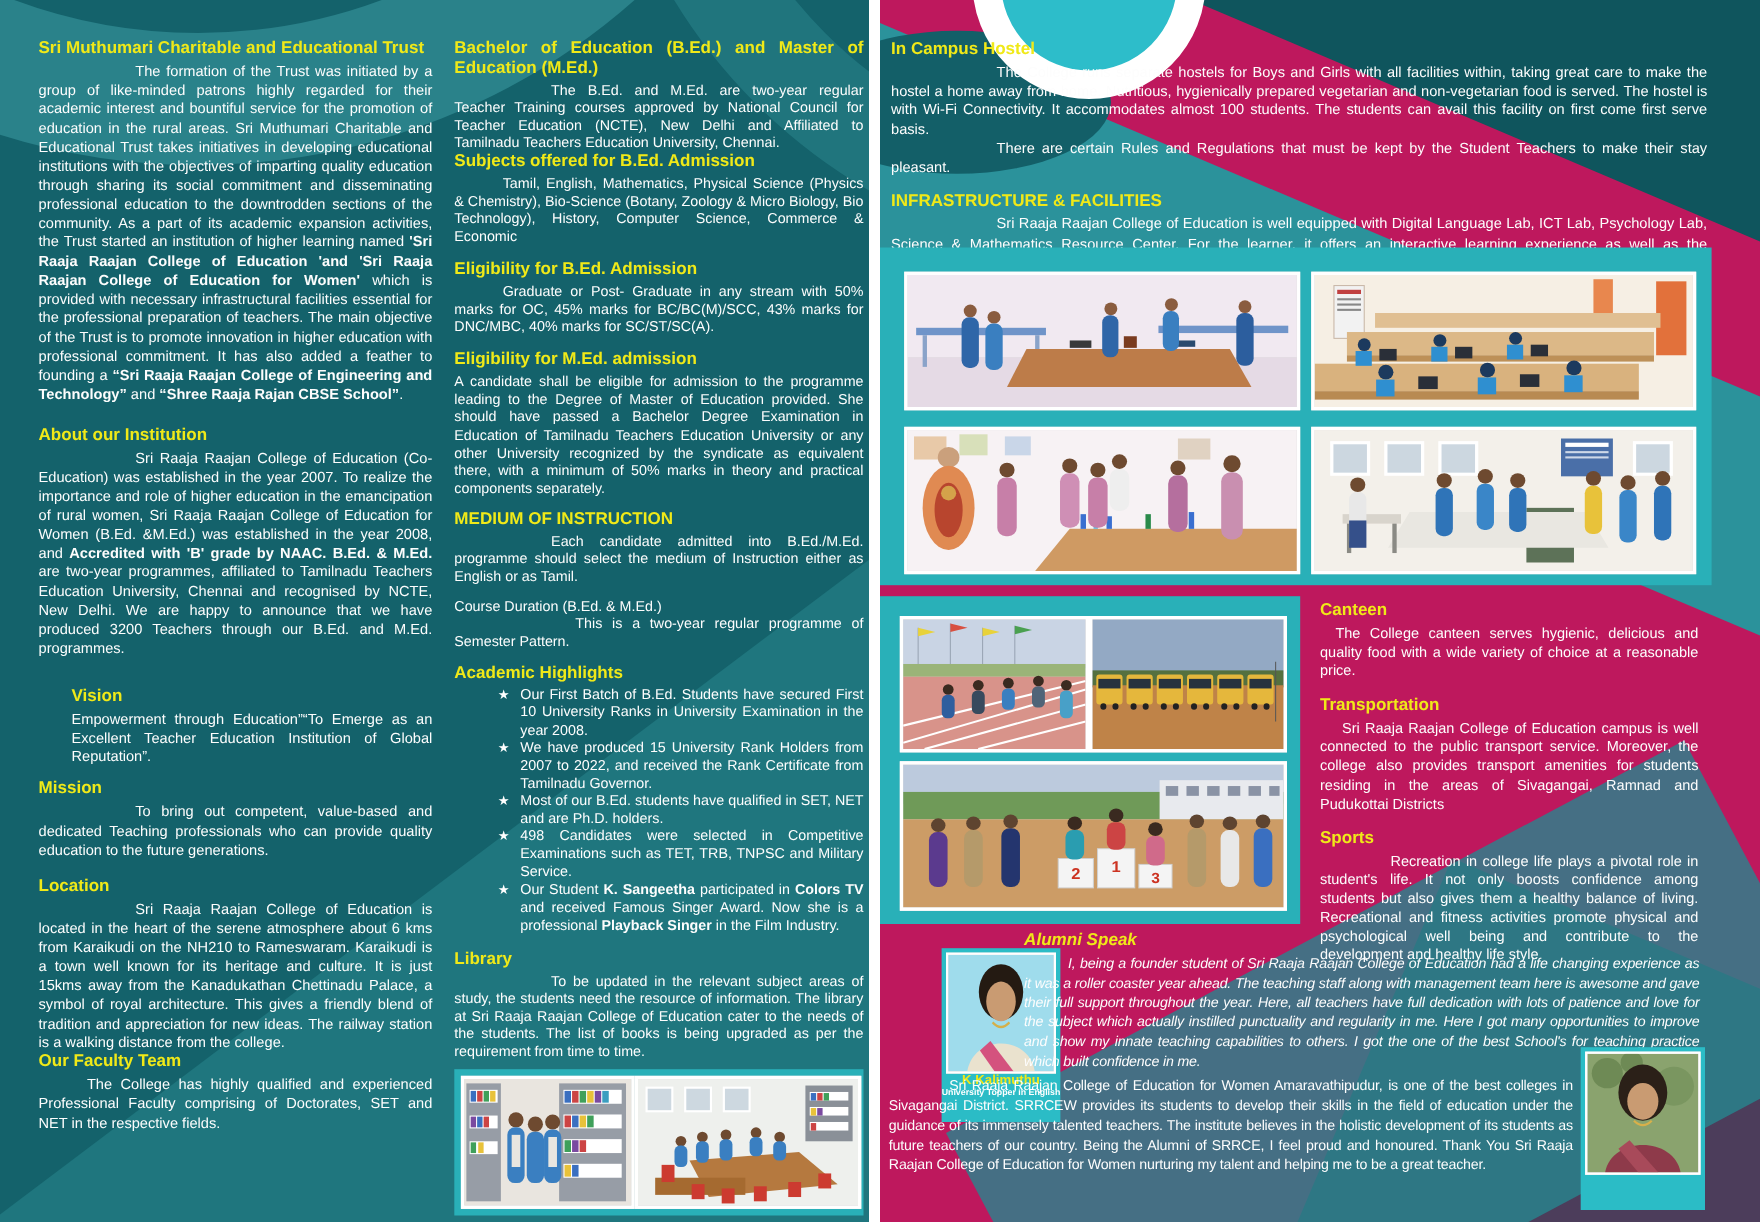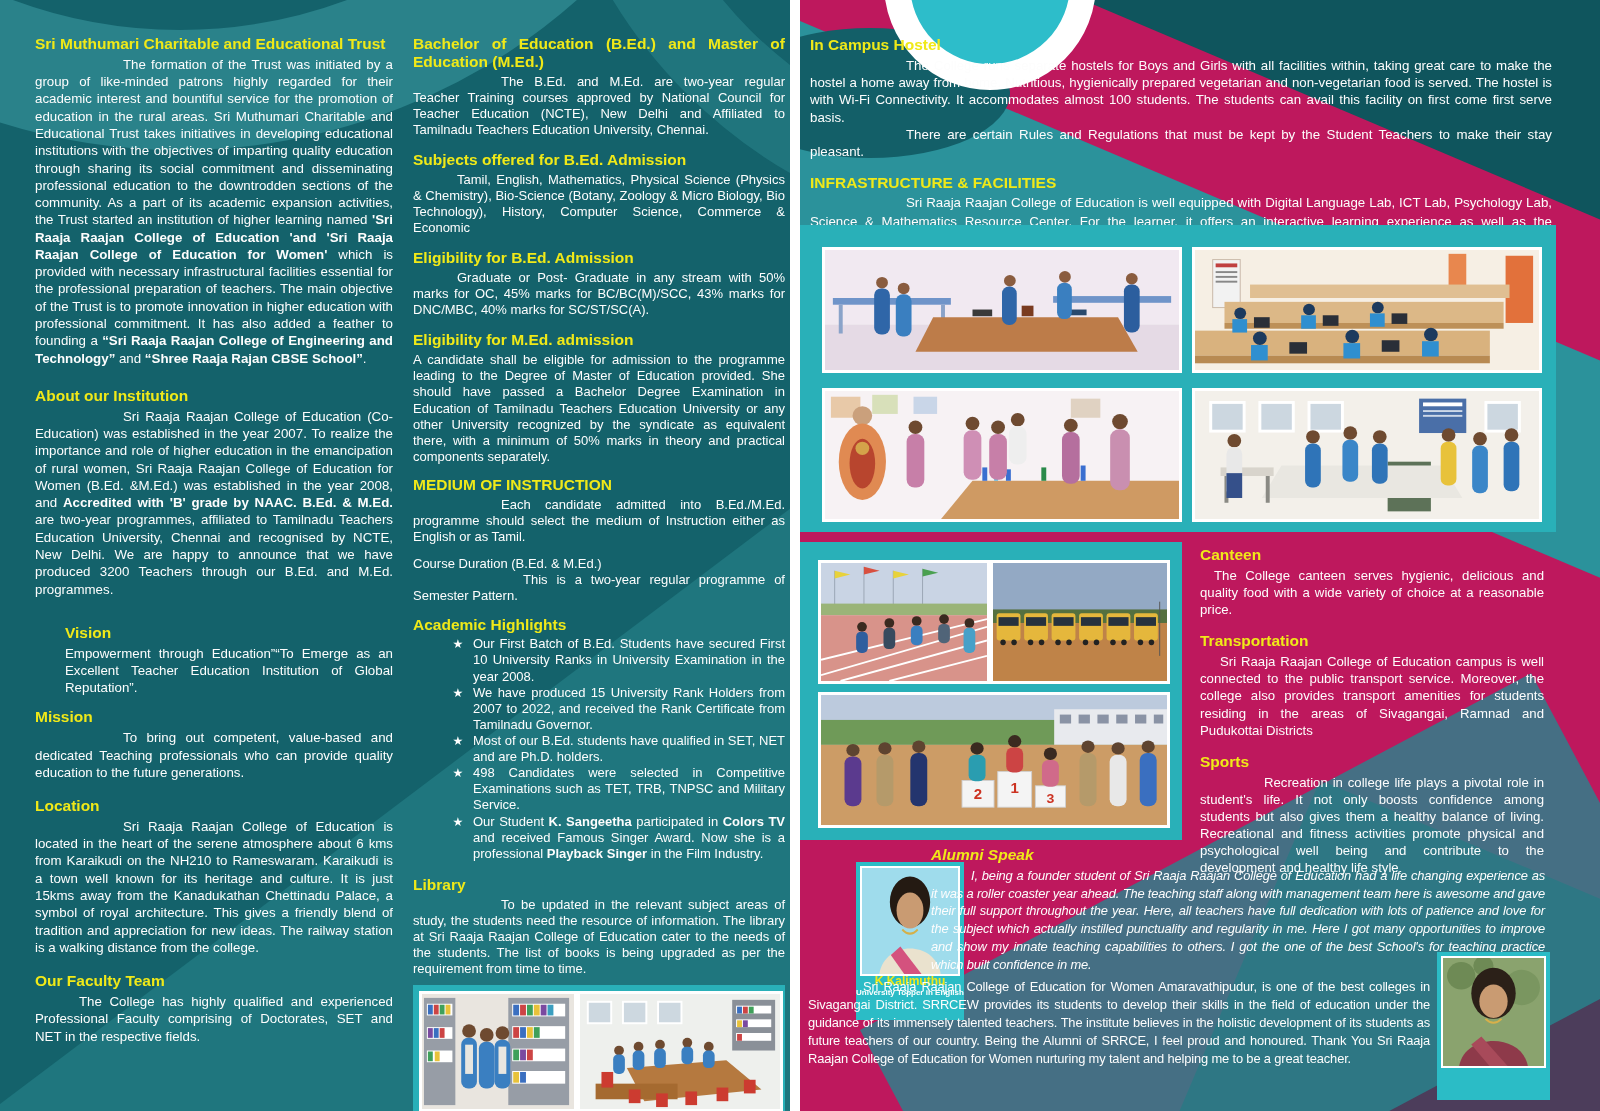--- a/index.html
+++ b/index.html
@@ -51,32 +51,32 @@
         <p class="b">Empowerment through Education”“To Emerge as an Excellent Teacher Education Institution of Global Reputation”.</p>
       </div>
       <div class="sec" style="margin-top:12px;">
         <h3 class="h">Mission</h3>
         <p class="b ind">To bring out competent, value-based and dedicated Teaching professionals who can provide quality education to the future generations.</p>
       </div>
       <div class="sec" style="margin-top:16px;">
         <h3 class="h">Location</h3>
         <p class="b ind">Sri Raaja Raajan College of Education is located in the heart of the serene atmosphere about 6 kms from Karaikudi on the NH210 to Rameswaram. Karaikudi  is a town well known for its heritage and culture. It is just 15kms away from the Kanadukathan Chettinadu Palace, a symbol of royal architecture. This gives a friendly blend of tradition and appreciation for new ideas. The railway station is a walking distance from the college.</p>
       </div>
-      <div class="sec" style="margin-top:16px;">
+      <div class="sec" style="">
         <h3 class="h">Our Faculty Team</h3>
         <p class="b ind2">The College has highly qualified and experienced Professional Faculty comprising of Doctorates, SET and NET in the respective fields.</p>
       </div>
     </div>
 
     <div class="z" style="left:413px;top:35px;width:372px;">
       <div class="sec">
         <h3 class="h" style="text-align:justify;">Bachelor of Education (B.Ed.) and Master of Education (M.Ed.)</h3>
         <p class="b bm ind">The B.Ed. and M.Ed. are two-year regular Teacher Training courses approved by National Council for Teacher Education (NCTE), New Delhi and Affiliated to Tamilnadu Teachers Education University, Chennai.</p>
       </div>
-      <div class="sec" style="margin-top:13px;">
+      <div class="sec" style="">
         <h3 class="h">Subjects offered for B.Ed. Admission</h3>
         <p class="b bm ind2">Tamil, English, Mathematics, Physical Science (Physics &amp; Chemistry), Bio-Science (Botany, Zoology &amp; Micro Biology, Bio Technology), History, Computer Science, Commerce &amp; Economic</p>
       </div>
       <div class="sec" style="margin-top:13px;">
         <h3 class="h">Eligibility for B.Ed. Admission</h3>
         <p class="b bm ind2">Graduate or Post- Graduate in any stream with 50% marks for OC, 45% marks for BC/BC(M)/SCC, 43% marks for DNC/MBC, 40% marks for SC/ST/SC(A).</p>
       </div>
       <div class="sec" style="margin-top:13px;">
         <h3 class="h">Eligibility for M.Ed. admission</h3>
         <p class="b bm">A candidate shall be eligible for admission to the programme leading to the Degree of Master of Education provided. She should have passed a Bachelor Degree Examination in Education of Tamilnadu Teachers Education University or any other University recognized by the syndicate as equivalent there, with a minimum of 50% marks in theory and practical components separately.</p>

